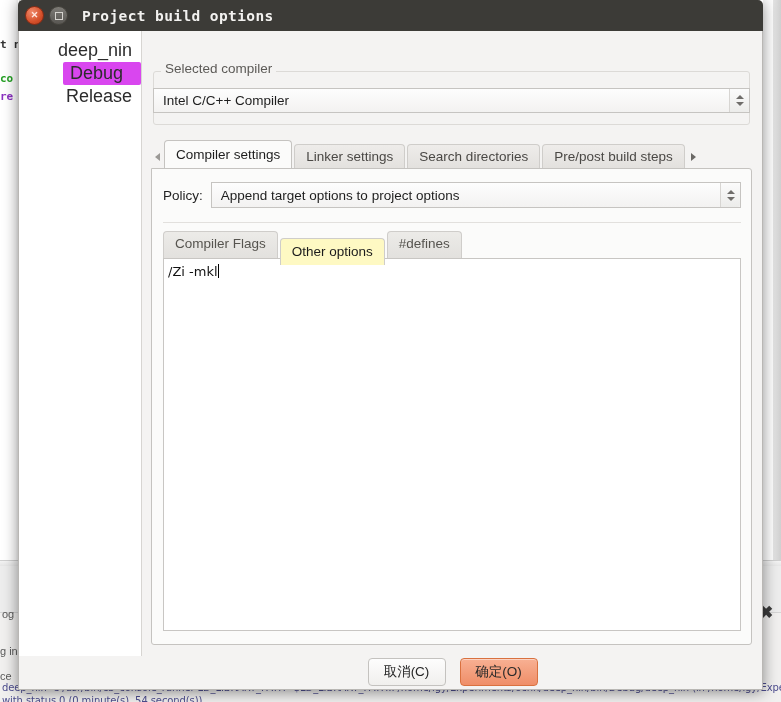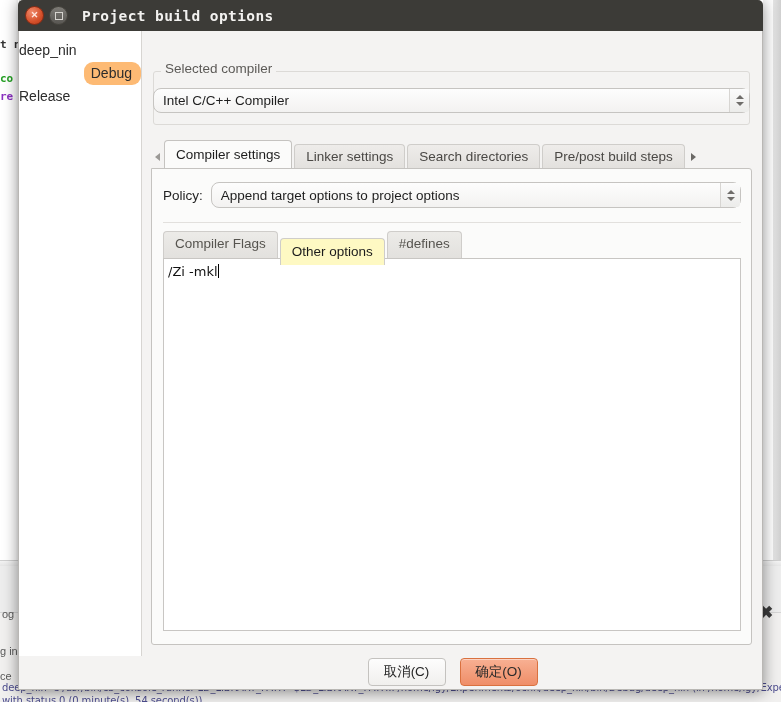--- a/index.html
+++ b/index.html
@@ -185,34 +185,35 @@
     position: absolute;
     left: 0; top: 0;
     width: 123px;
     height: 625px;
     background: #ffffff;
     border-right: 1px solid #d7d5d2;
     padding-top: 8px;
     box-sizing: border-box;
   }
   .tree-item {
+    text-align: right;
     padding-right: 9px;
-    font-size: 14px;
+    font-size: 18px;
     color: #2c2c2c;
     line-height: 23px;
     height: 23px;
     white-space: nowrap;
   }
   .tree-item.selected {
-    background: #fdba74;
+    background: #d946ef;
     display: inline-block;
     float: right;
     padding-left: 7px;
-    padding-right: 9px;
-    border-radius: 9px;
+    padding-right: 18px;
+    border-radius: 2px;
   }
   .tree-clear { clear: both; }
 
   
   .content {
     position: absolute;
     left: 124px; top: 0;
     right: 0; bottom: 0;
   }
   .group-label {
@@ -230,21 +231,21 @@
     width: 597px; height: 54px;
     border: 1px solid #dcdad7;
     border-radius: 3px;
     box-sizing: border-box;
   }
 
   .combo {
     position: absolute;
     background: linear-gradient(to bottom,#fdfdfd,#f3f2f1);
     border: 1px solid #c6c4c1;
-    border-radius: 8px;
+    border-radius: 0;
     box-sizing: border-box;
     display: flex;
     align-items: center;
     gap: 35px;
   }
   .combo-text {
     flex: 1;
     padding-left: 9px;
     font-size: 13.5px;
     color: #1e1e1e;

